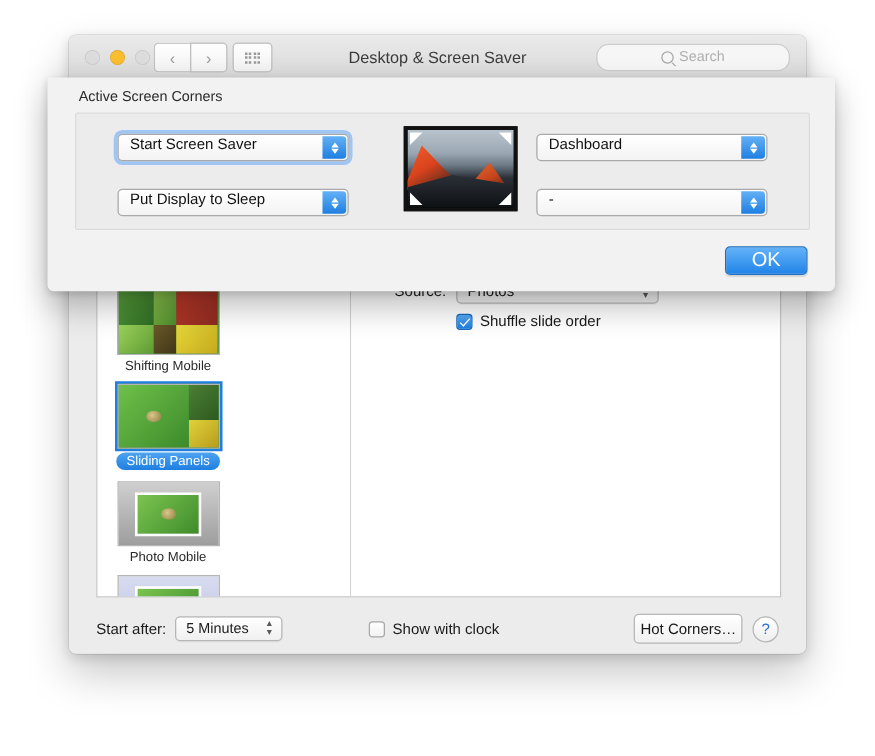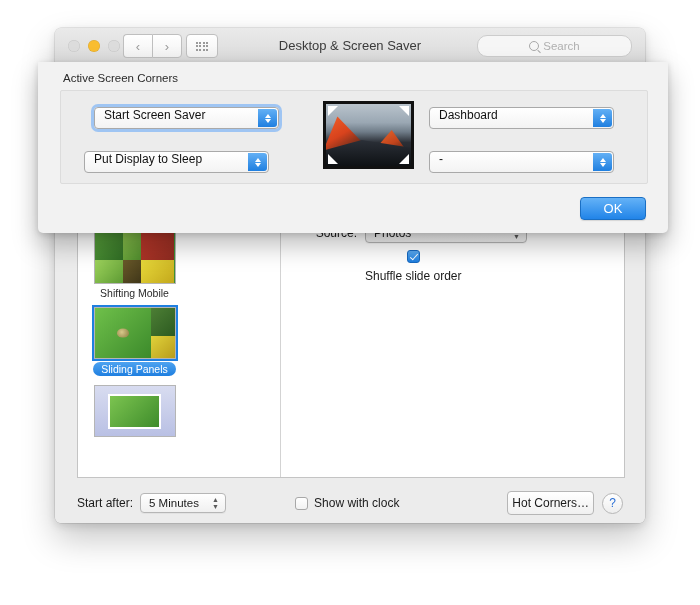--- a/index.html
+++ b/index.html
@@ -300,23 +300,22 @@
     line-height: 5px;
     font-size: 7px;
   }
   .popup.wide { width: 162px; }
 
   .shuffle-row {
     position: absolute;
     left: 84px;
     top: 176px;
     display: flex;
-    align-items: center;
+    align-items: flex-end;
     gap: 6px;
-    flex-direction: column;
   }
   .cbox {
     width: 13px; height: 13px;
     border-radius: 3px;
     border: 1px solid #a8a8a8;
     background: linear-gradient(to bottom,#ffffff,#f2f2f2);
     box-sizing: border-box;
   }
   .cbox.checked {
     background: linear-gradient(to bottom,#5aa9f0,#1f7fe0);
@@ -431,21 +430,21 @@
     border-right: 3px solid transparent;
   }
   .corner-popup .bluebox i.up   { border-bottom: 4px solid #fff; }
   .corner-popup .bluebox i.down { border-top: 4px solid #fff; }
 
   .corner-popup.focused {
     box-shadow: 0 0 0 3px rgba(96,165,250,0.55);
   }
 
   .cp-tl { left: 33px;  top: 16px; }
-  .cp-bl { left: 23px;  top: 60px; }
+  .cp-bl { left: 33px;  top: 60px; }
   .cp-tr { left: 368px; top: 16px; }
   .cp-br { left: 368px; top: 60px; }
 
   .mini-display {
     position: absolute;
     left: 262px;
     top: 10px;
     width: 91px;
     height: 68px;
     border: 3px solid #111;
@@ -491,21 +490,21 @@
 
   .ok-button {
     position: absolute;
     right: 22px;
     bottom: 13px;
     width: 64px; height: 21px;
     background: linear-gradient(to bottom,#64b2f7,#2184e8);
     border: 1px solid #1a6fc4;
     border-radius: 4px;
     color: #fff;
-    font-size: 13px;
+    font-size: 16px;
     display: flex; align-items: center; justify-content: center;
     box-shadow: 0 1px 1px rgba(0,0,0,0.12);
   }
 </style>
 </head>
 <body>
 
 <div class="window">
 
   <div class="titlebar">
@@ -588,20 +587,28 @@
           <div class="thumb art-panels">
             <div class="big">
                 <span class="frog"></span>
               </div>
             <div class="s1"></div>
               <div class="s2"></div>
           </div>
           <div class="saver-label">Sliding Panels</div>
         </div>
 
+        <div class="saver-cell">
+          <div class="thumb art-mobile">
+            <div class="screen">
+                <span class="frog"></span>
+              </div>
+          </div>
+          <div class="saver-label">Photo Mobile</div>
+        </div>
 
         <div class="saver-cell">
           <div class="thumb art-mobile holiday">
             <div class="screen"></div>
           </div>
 
         </div>
 
       </div>
 

